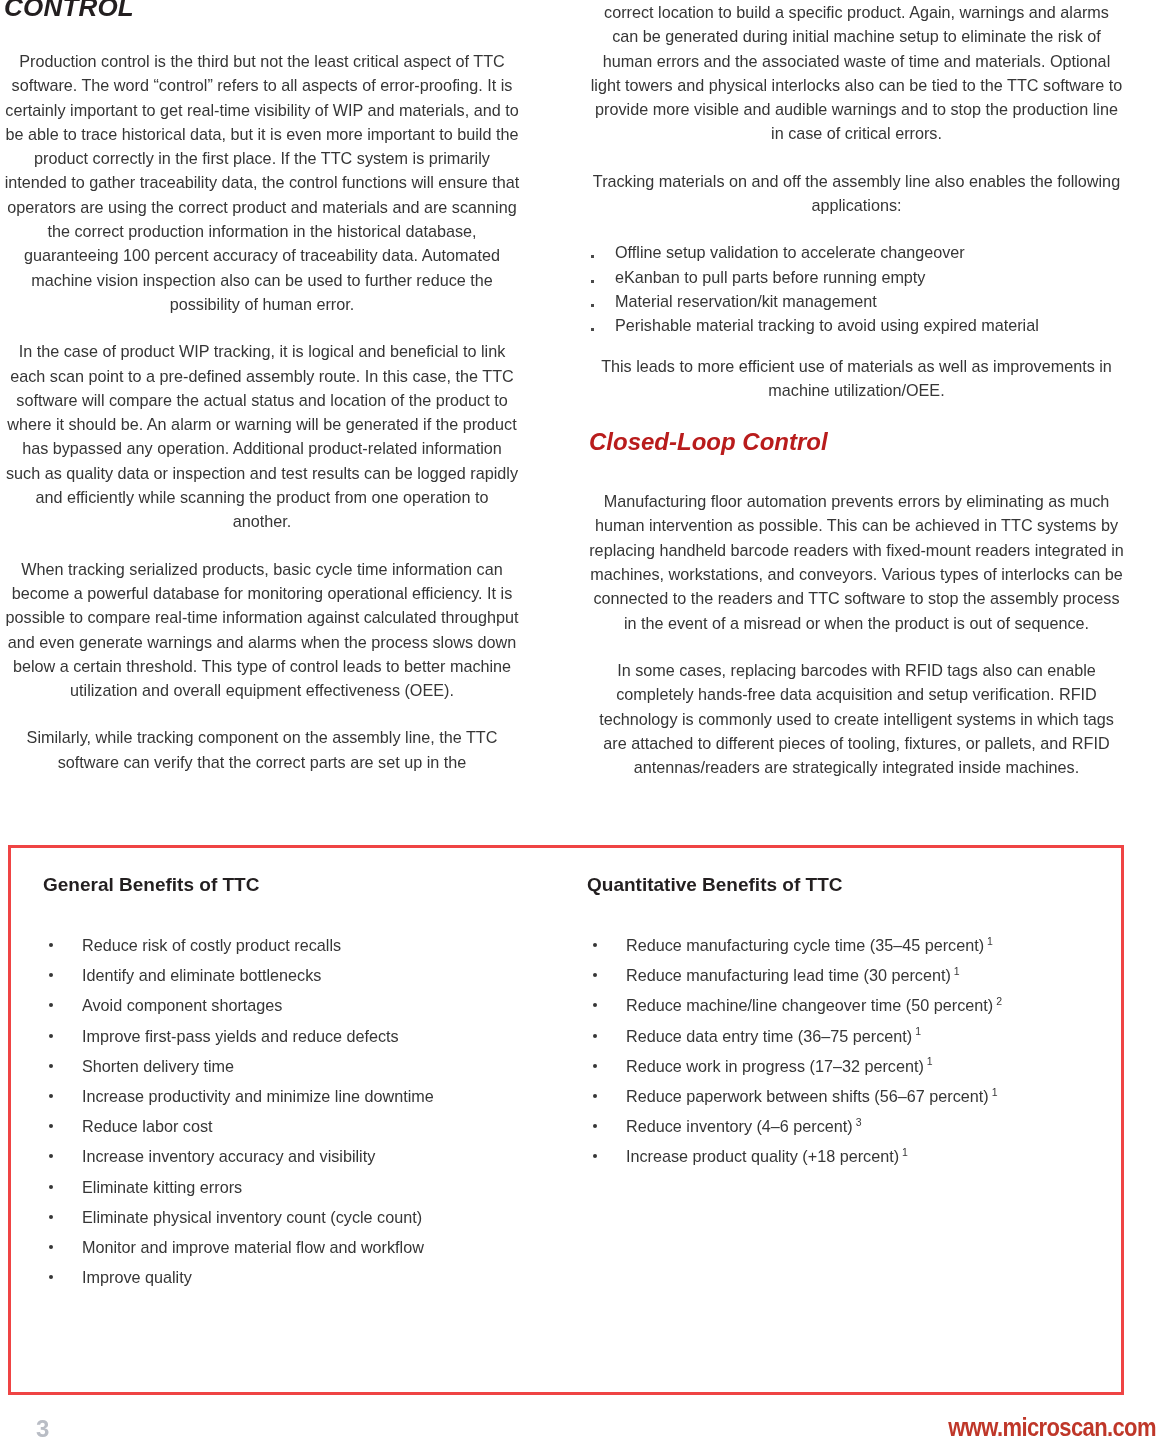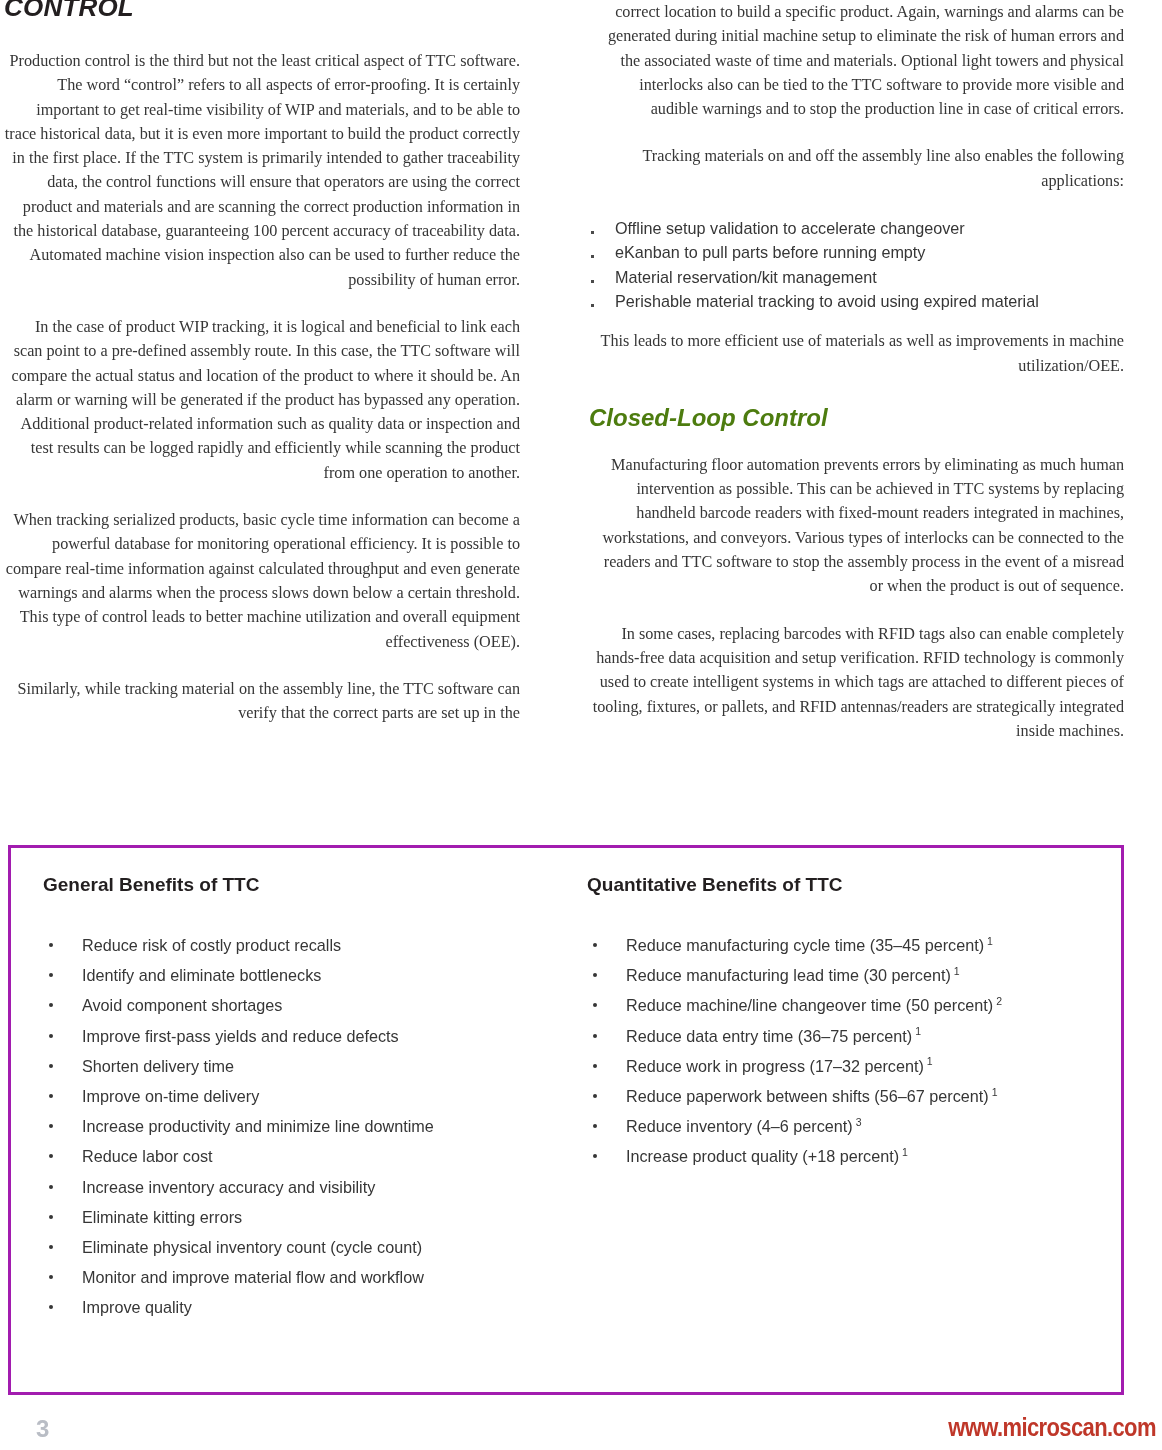--- a/index.html
+++ b/index.html
@@ -47,32 +47,31 @@
     margin: 0 0 23px 0;
     line-height: 26px;
     color: #231f20;
     position: relative;
     top: -6px;
   }
   h2.sub-title {
     font-size: 24px;
     font-weight: bold;
     font-style: italic;
-    margin: 27px 0 22px 0;
+    margin: 27px 0 34px 0;
     line-height: 26px;
-    color: #4d7c0f;
+    color: #b91c1c;
   }
 
   p.body-text {
     font-size: 16.2px;
     line-height: 24.3px;
     margin: 0 0 23px 0;
     color: #363636;
-    text-align: right;
-    font-family: Liberation Serif, serif;
+    text-align: center;
   }
   p.body-text:last-child { margin-bottom: 0; }
 
   
   ul.dot-list {
     list-style: none;
     margin: 0 0 16px 0;
     padding: 0;
   }
   ul.dot-list li {
@@ -91,21 +90,21 @@
     background: #4a4a4a;
   }
 
   
   .benefits-box {
     position: absolute;
     left: 8px;
     top: 845px;
     width: 1116px;
     height: 550px;
-    border: 3px solid #a21caf;
+    border: 3px solid #ef4444;
     box-sizing: border-box;
   }
   .benefits-inner {
     position: relative;
     width: 100%;
     height: 100%;
   }
   .benefits-col {
     position: absolute;
     top: 26px;
@@ -187,21 +186,21 @@
 
 <div class="page">
 
   <div class="columns">
 
     <div class="col col-left">
       <h1 class="section-title">CONTROL</h1>
       <p class="body-text">Production control is the third but not the least critical aspect of TTC software. The word “control” refers to all aspects of error-proofing. It is certainly important to get real-time visibility of WIP and materials, and to be able to trace historical data, but it is even more important to build the product correctly in the first place. If the TTC system is primarily intended to gather traceability data, the control functions will ensure that operators are using the correct product and materials and are scanning the correct production information in the historical database, guaranteeing 100 percent accuracy of traceability data. Automated machine vision inspection also can be used to further reduce the possibility of human error.</p>
       <p class="body-text">In the case of product WIP tracking, it is logical and beneficial to link each scan point to a pre-defined assembly route. In this case, the TTC software will compare the actual status and location of the product to where it should be. An alarm or warning will be generated if the product has bypassed any operation. Additional product-related information such as quality data or inspection and test results can be logged rapidly and efficiently while scanning the product from one operation to another.</p>
       <p class="body-text">When tracking serialized products, basic cycle time information can become a powerful database for monitoring operational efficiency. It is possible to compare real-time information against calculated throughput and even generate warnings and alarms when the process slows down below a certain threshold. This type of control leads to better machine utilization and overall equipment effectiveness (OEE).</p>
-      <p class="body-text">Similarly, while tracking material on the assembly line, the TTC software can verify that the correct parts are set up in the</p>
+      <p class="body-text">Similarly, while tracking component on the assembly line, the TTC software can verify that the correct parts are set up in the</p>
     </div>
 
     <div class="col col-right">
       <p class="body-text">correct location to build a specific product. Again, warnings and alarms can be generated during initial machine setup to eliminate the risk of human errors and the associated waste of time and materials. Optional light towers and physical interlocks also can be tied to the TTC software to provide more visible and audible warnings and to stop the production line in case of critical errors.</p>
       <p class="body-text">Tracking materials on and off the assembly line also enables the following applications:</p>
 
       <ul class="dot-list">
         <li>
           <span class="dot"></span>
           <span>Offline setup validation to accelerate changeover</span>
@@ -233,21 +232,20 @@
     <div class="benefits-inner">
 
       <div class="benefits-col left">
         <h3 class="box-title">General Benefits of TTC</h3>
         <ul class="bullet-list">
           <li><span class="bullet"></span><span>Reduce risk of costly product recalls</span></li>
           <li><span class="bullet"></span><span>Identify and eliminate bottlenecks</span></li>
           <li><span class="bullet"></span><span>Avoid component shortages</span></li>
           <li><span class="bullet"></span><span>Improve first-pass yields and reduce defects</span></li>
           <li><span class="bullet"></span><span>Shorten delivery time</span></li>
-          <li><span class="bullet"></span><span>Improve on-time delivery</span></li>
           <li><span class="bullet"></span><span>Increase productivity and minimize line downtime</span></li>
           <li><span class="bullet"></span><span>Reduce labor cost</span></li>
           <li><span class="bullet"></span><span>Increase inventory accuracy and visibility</span></li>
           <li><span class="bullet"></span><span>Eliminate kitting errors</span></li>
           <li><span class="bullet"></span><span>Eliminate physical inventory count (cycle count)</span></li>
           <li><span class="bullet"></span><span>Monitor and improve material flow and workflow</span></li>
           <li><span class="bullet"></span><span>Improve quality</span></li>
         </ul>
       </div>
 

